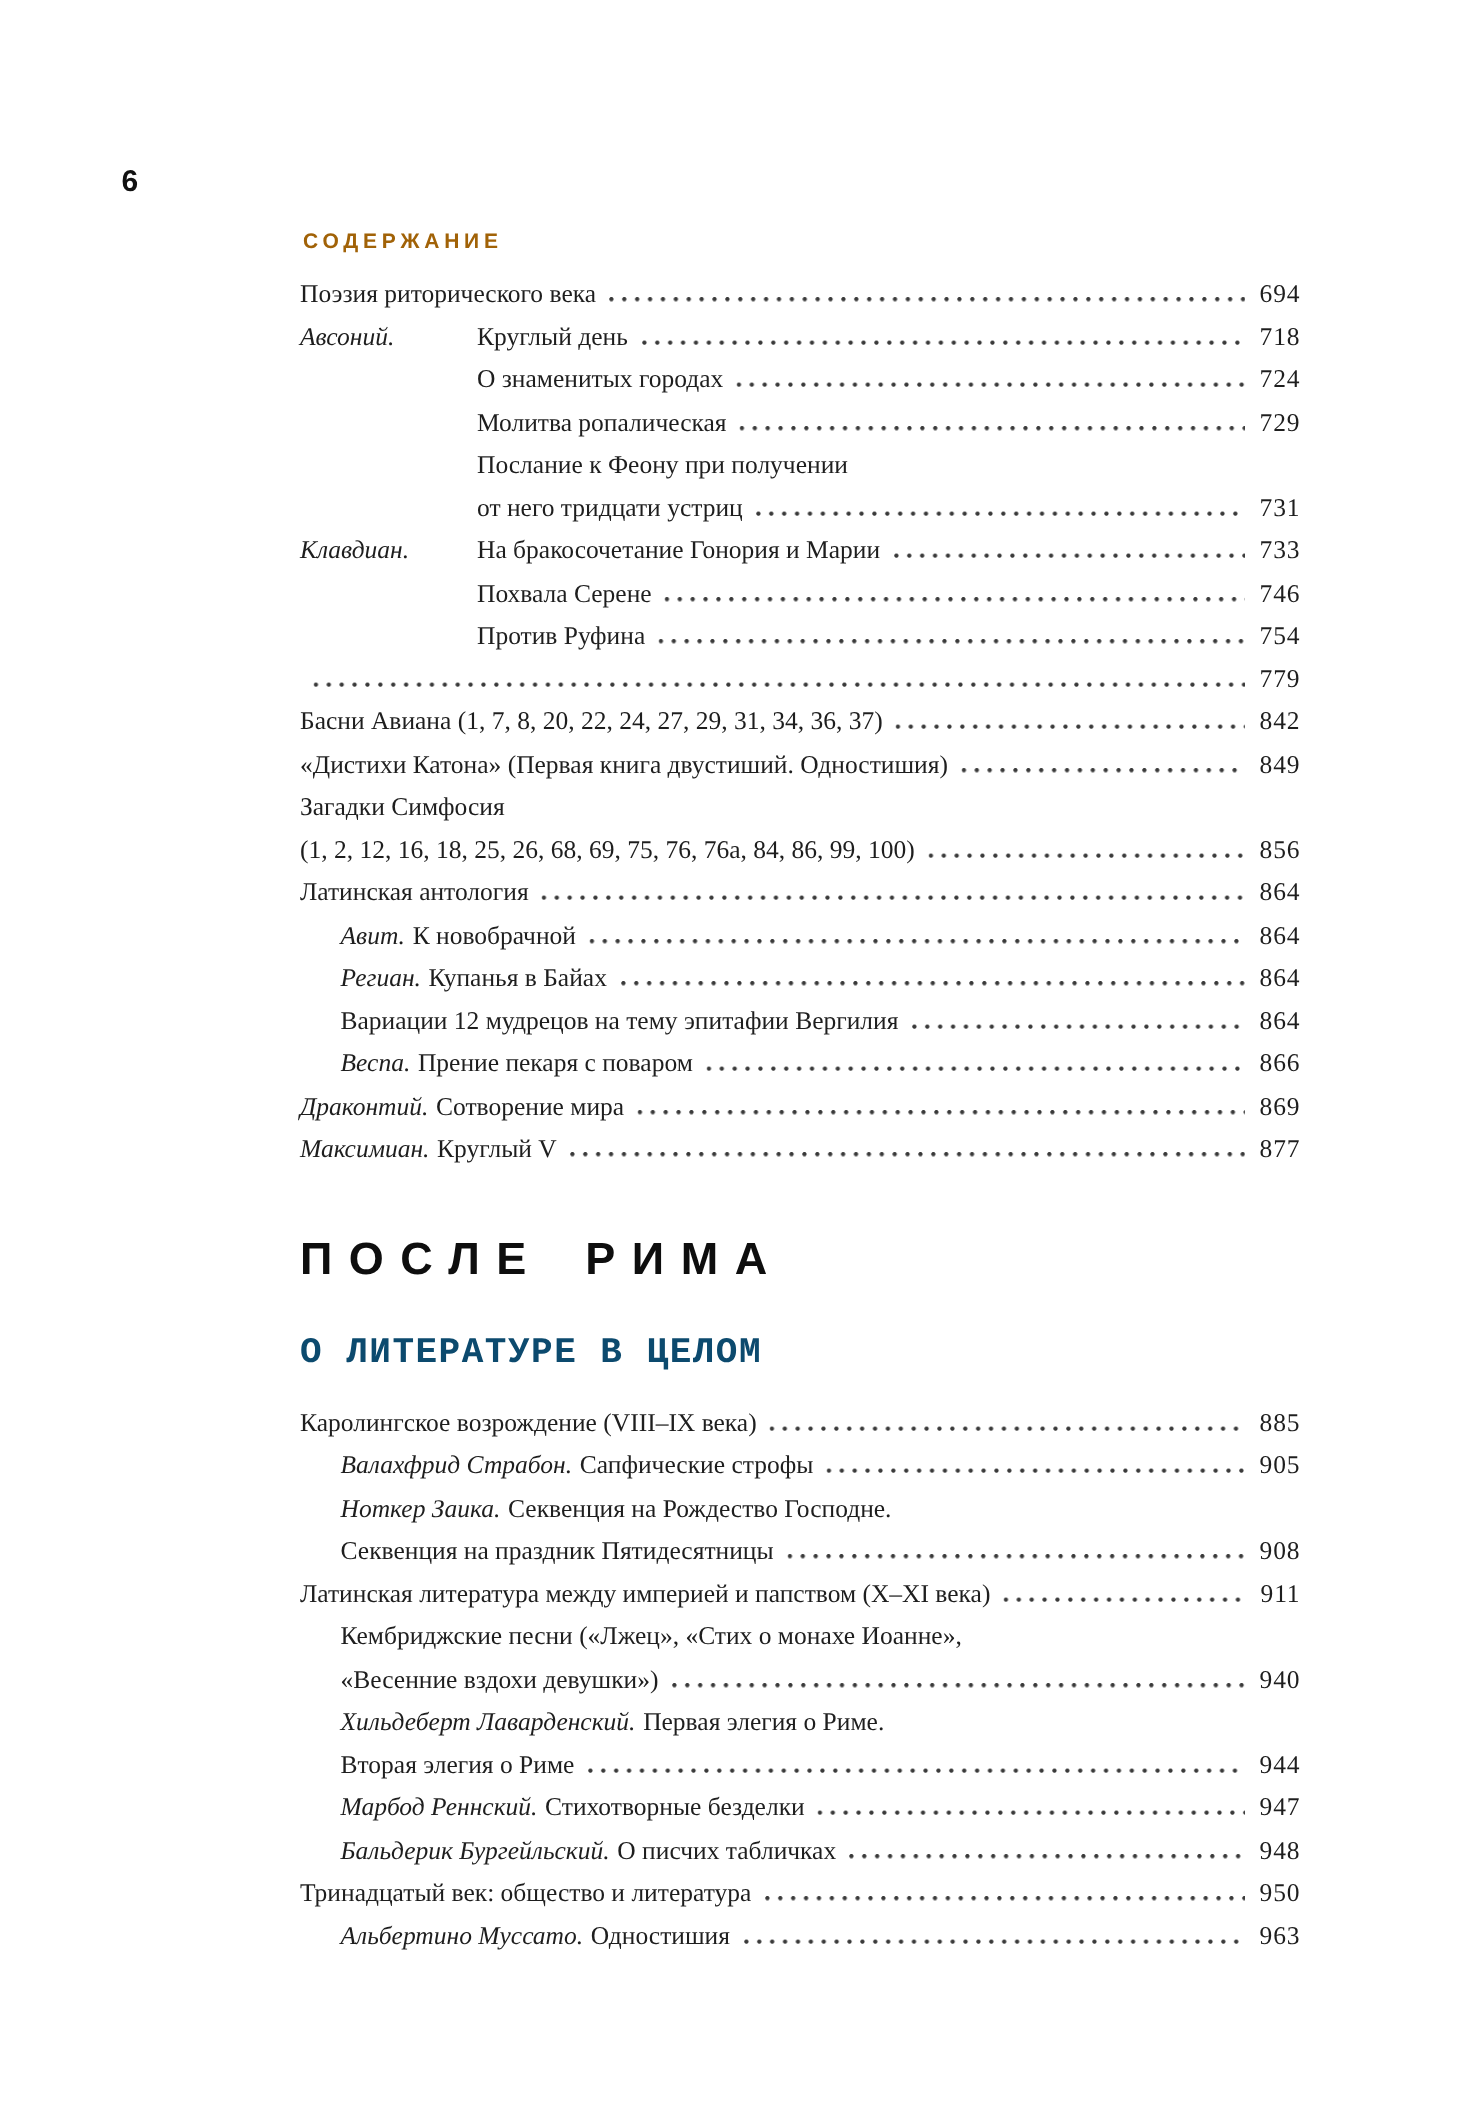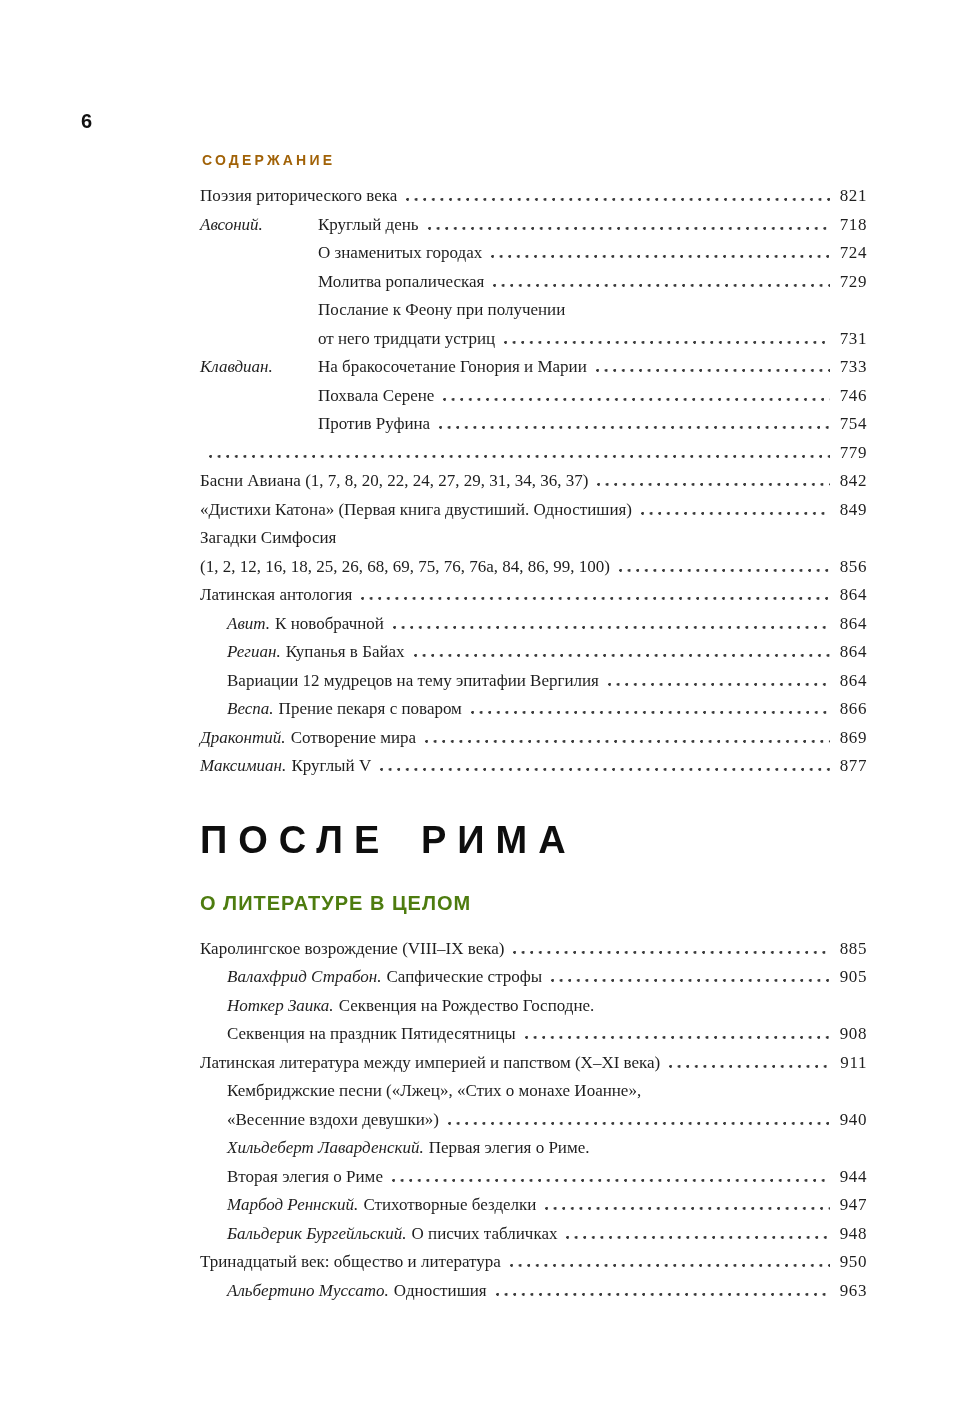--- a/index.html
+++ b/index.html
@@ -37,45 +37,45 @@
     margin:0 10px 0 9px;
     background-image:radial-gradient(circle at 1.6px 1.4px,#3a3a3a 1.15px,rgba(0,0,0,0) 1.7px);
     background-size:8.6px 3px;
     background-repeat:repeat-x;
     background-position:left bottom;
   }
   .pagenum{flex:none;letter-spacing:0.6px;font-variant-numeric:oldstyle-nums;}
   .section-heading{
     margin:44px 0 0 0;
     font-family:"Liberation Sans","DejaVu Sans",sans-serif;
-    font-weight:800;font-size:38px;line-height:30px;
+    font-weight:800;font-size:30px;line-height:30px;
     letter-spacing:11px;word-spacing:9px;color:#0e0e0e;
   }
   .subsection-heading{
     margin:38px 0 0 0;
-    font-family:Liberation Sans, sans-serif;
-    font-weight:800;font-size:20px;line-height:20px;
-    letter-spacing:1px;color:#4d7c0f;
+    font-family:Liberation Mono, monospace;
+    font-weight:800;font-size:24px;line-height:20px;
+    letter-spacing:1px;color:#0c4a6e;
   }
   .toc-2{margin-top:22px;}
 </style>
 </head>
 <body>
 
 <div class="sheet">
   <div class="folio">6</div>
   <div class="running-head">СОДЕРЖАНИЕ</div>
 
   <div class="main-col">
     <div class="toc toc-1" id="toc1">
         <div class="entry indent-0">
           <div class="line">
             <span class="title">Поэзия риторического века</span>
             <span class="leader"></span>
-            <span class="pagenum">821</span>
+            <span class="pagenum">694</span>
           </div>
         </div>
         <div class="entry indent-0">
           <div class="line">
             <span class="author aligned">Авсоний.</span>
             <span class="title">Круглый день</span>
             <span class="leader"></span>
             <span class="pagenum">718</span>
           </div>
         </div>

